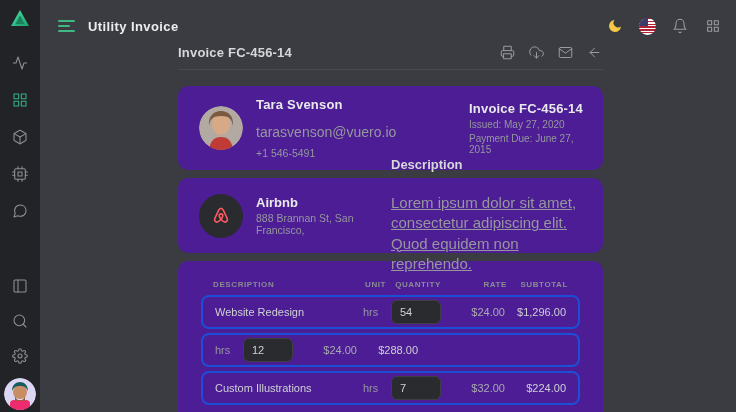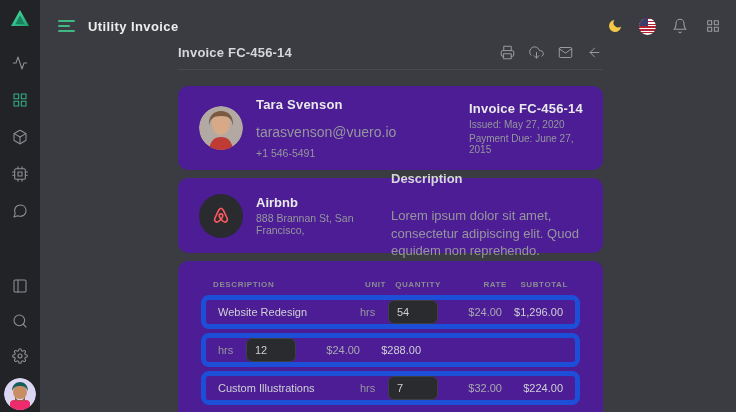--- a/index.html
+++ b/index.html
@@ -60,32 +60,32 @@
   
   .card-company { height:75px; display:flex; align-items:center; padding:0 16px 0 21px; }
   .company-badge { width:44px; height:44px; border-radius:50%; background:#2a2b2f; flex:0 0 44px;
     display:flex; align-items:center; justify-content:center; }
   .company-badge svg { width:24px; height:24px; stroke:#ff5a5f; stroke-width:1.6; fill:none; stroke-linecap:round; stroke-linejoin:round; }
   .company-info { margin-left:13px; flex:1; }
   .c-name { font-size:13px; font-weight:bold; color:#e8e9eb; }
   .c-line { font-size:10.5px; color:#96979c; margin-top:2px; }
   .desc-block { width:192px; margin-right:4px; }
   .d-title { font-size:13px; font-weight:bold; color:#d6d7da; }
-  .d-body { font-size:13px; color:#96979c; margin-top:21px; line-height:1.35; }
+  .d-body { font-size:15px; color:#96979c; margin-top:21px; line-height:1.35;text-decoration:underline; }
   
   .card-table { height:172px; padding-top:12px; }
   .t-head, .t-row-inner { display:flex; align-items:center; }
   .t-head { margin:0 23px; padding:0 12px; height:22px; }
   .th { font-size:8px; font-weight:bold; letter-spacing:.6px; color:#8b8c92; text-transform:uppercase; }
   .col-desc { flex:1; }
   .col-unit { width:28px; }
   .col-qty  { width:50px; text-align:center; }
   .col-rate { width:64px; text-align:right; }
   .col-sub  { width:61px; text-align:right; }
-  .t-row { margin:0 23px 4px 23px; height:34px; border:5px solid #1d4ed8; border-radius:8px;
+  .t-row { margin:0 23px 4px 23px; height:34px; border:2px solid #1d4ed8; border-radius:8px;
     display:flex; align-items:center; }
   .t-row-inner { width:100%; padding:0 12px; }
   .td { font-size:11px; color:#c9cace; }
   .td-desc { color:#cfd0d4; }
   .td-unit { color:#96979c; }
   .td-rate { color:#a9aaaf; }
   .td-sub  { color:#cfd0d4; }
   .qty-input { width:50px; height:24px; background:#2a2b2f; border:1px solid #3e3f44; border-radius:6px;
     color:#cfd0d4; font-size:11px; font-family:"Liberation Sans", sans-serif; padding:0 8px; outline:none; }
 </style>

